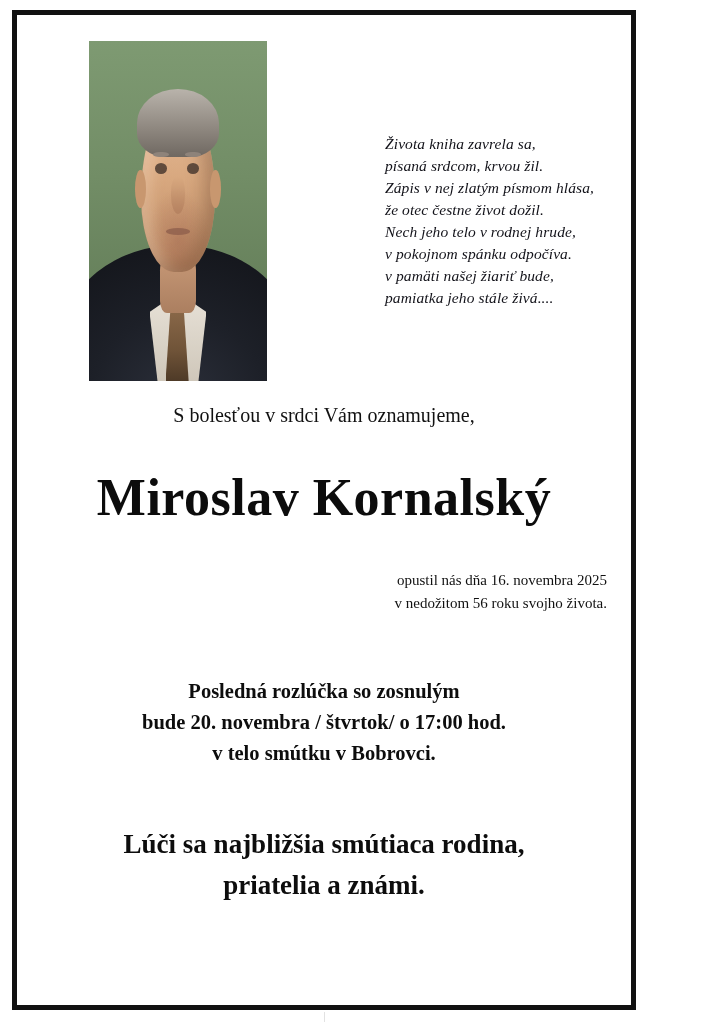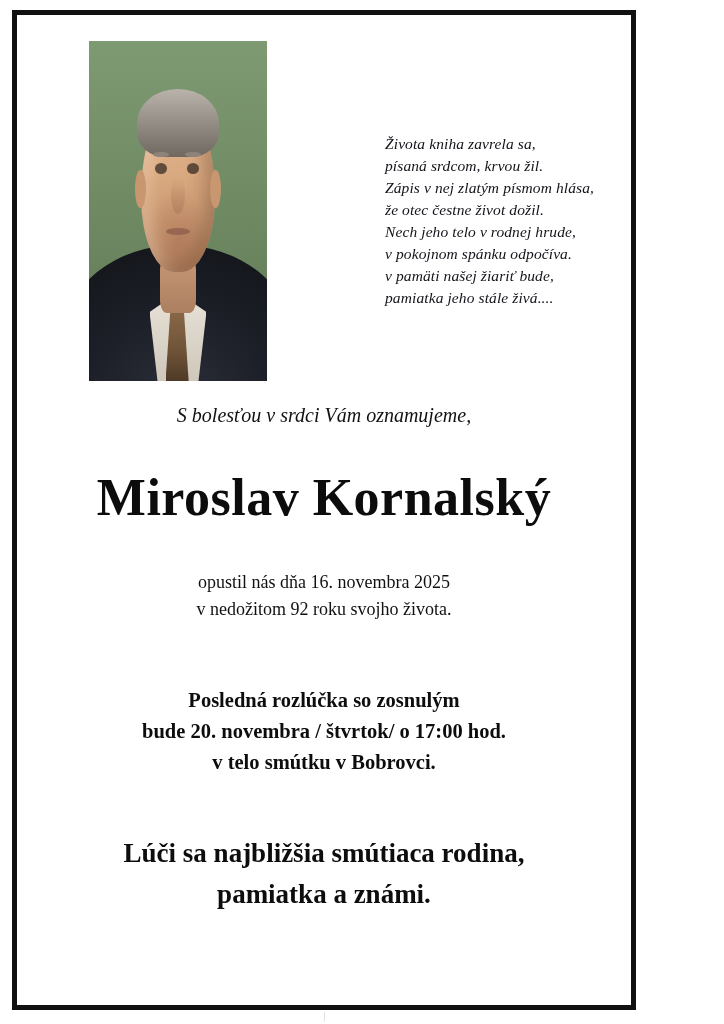--- a/index.html
+++ b/index.html
@@ -193,37 +193,37 @@
     letter-spacing: 0.1px;
   }
 
   .announce {
     text-align: center;
     font-size: 20px;
     line-height: 1.45;
     color: #111111;
     margin-top: 16px;
   }
-  .announce .l1 { display: block; font-style: italic; }
+  .announce .l1 { display: block; }
   .announce .l2 { display: block; }
 
   .name {
     text-align: center;
     font-weight: bold;
     font-size: 52px;
     letter-spacing: 0.5px;
     color: #0c0c0c;
     margin-top: 38px;
     margin-bottom: 6px;
     white-space: nowrap;
   }
 
   .passed {
-    text-align: center;
-    font-size: 18px;
+    text-align: right;
+    font-size: 15px;
     line-height: 1.5;
     color: #111111;
     margin-top: 42px;
   }
   .passed span { display: block; }
 
   .farewell {
     text-align: center;
     font-weight: bold;
     font-size: 20.5px;
@@ -301,31 +301,31 @@
       </div>
 
       <div class="announce">
         <span class="l1">S bolesťou v srdci Vám oznamujeme,</span>
       </div>
 
       <div class="name">Miroslav Kornalský</div>
 
       <div class="passed">
         <span>opustil nás dňa 16. novembra 2025</span>
-        <span>v nedožitom 92 roku svojho života.</span>
+        <span>v nedožitom 56 roku svojho života.</span>
       </div>
 
       <div class="farewell">
         <span>Posledná rozlúčka so zosnulým</span>
         <span>bude 20. novembra / štvrtok/  o 17:00 hod.</span>
         <span>v telo smútku v Bobrovci.</span>
       </div>
 
       <div class="family">
         <span>Lúči sa najbližšia smútiaca rodina,</span>
-        <span>pamiatka a známi.</span>
+        <span>priatelia a známi.</span>
       </div>
 
     </div>
   </div>
 
   <div class="fold-mark-bottom"></div>
 </div>
 
 </body></html>

